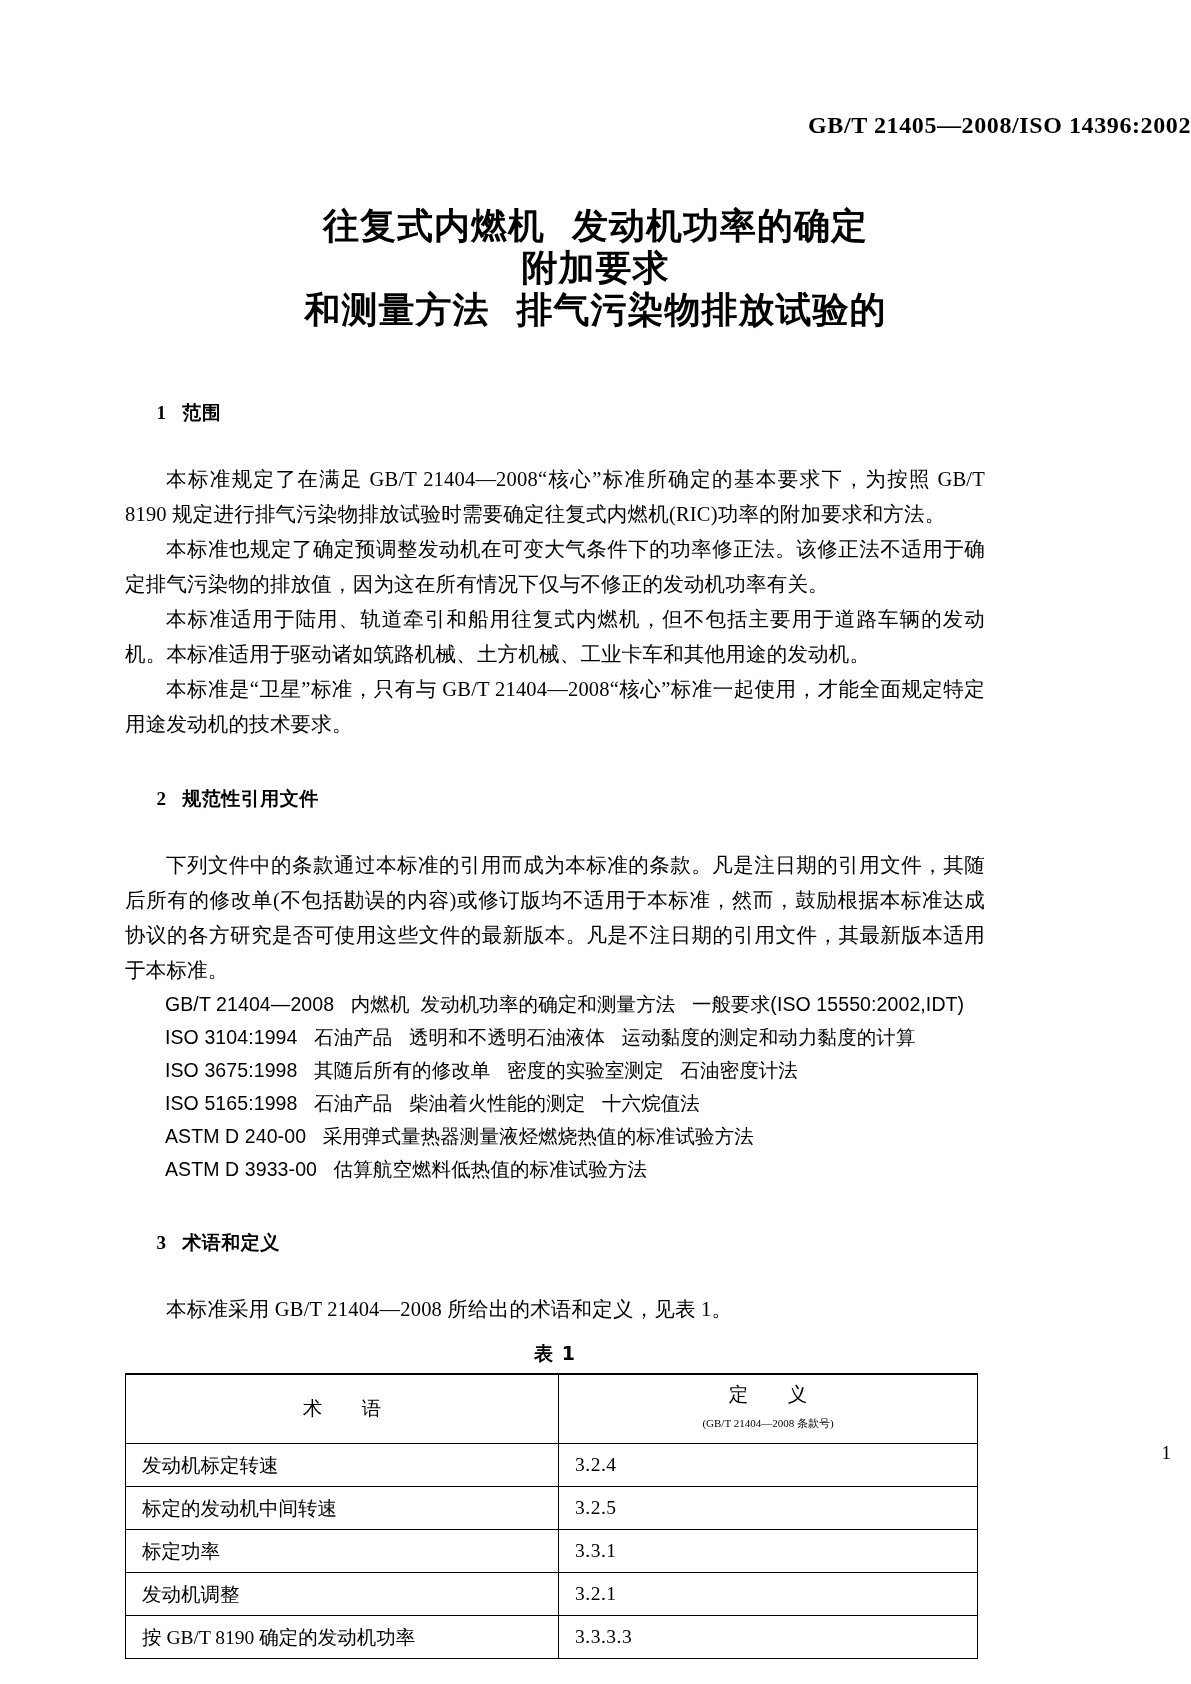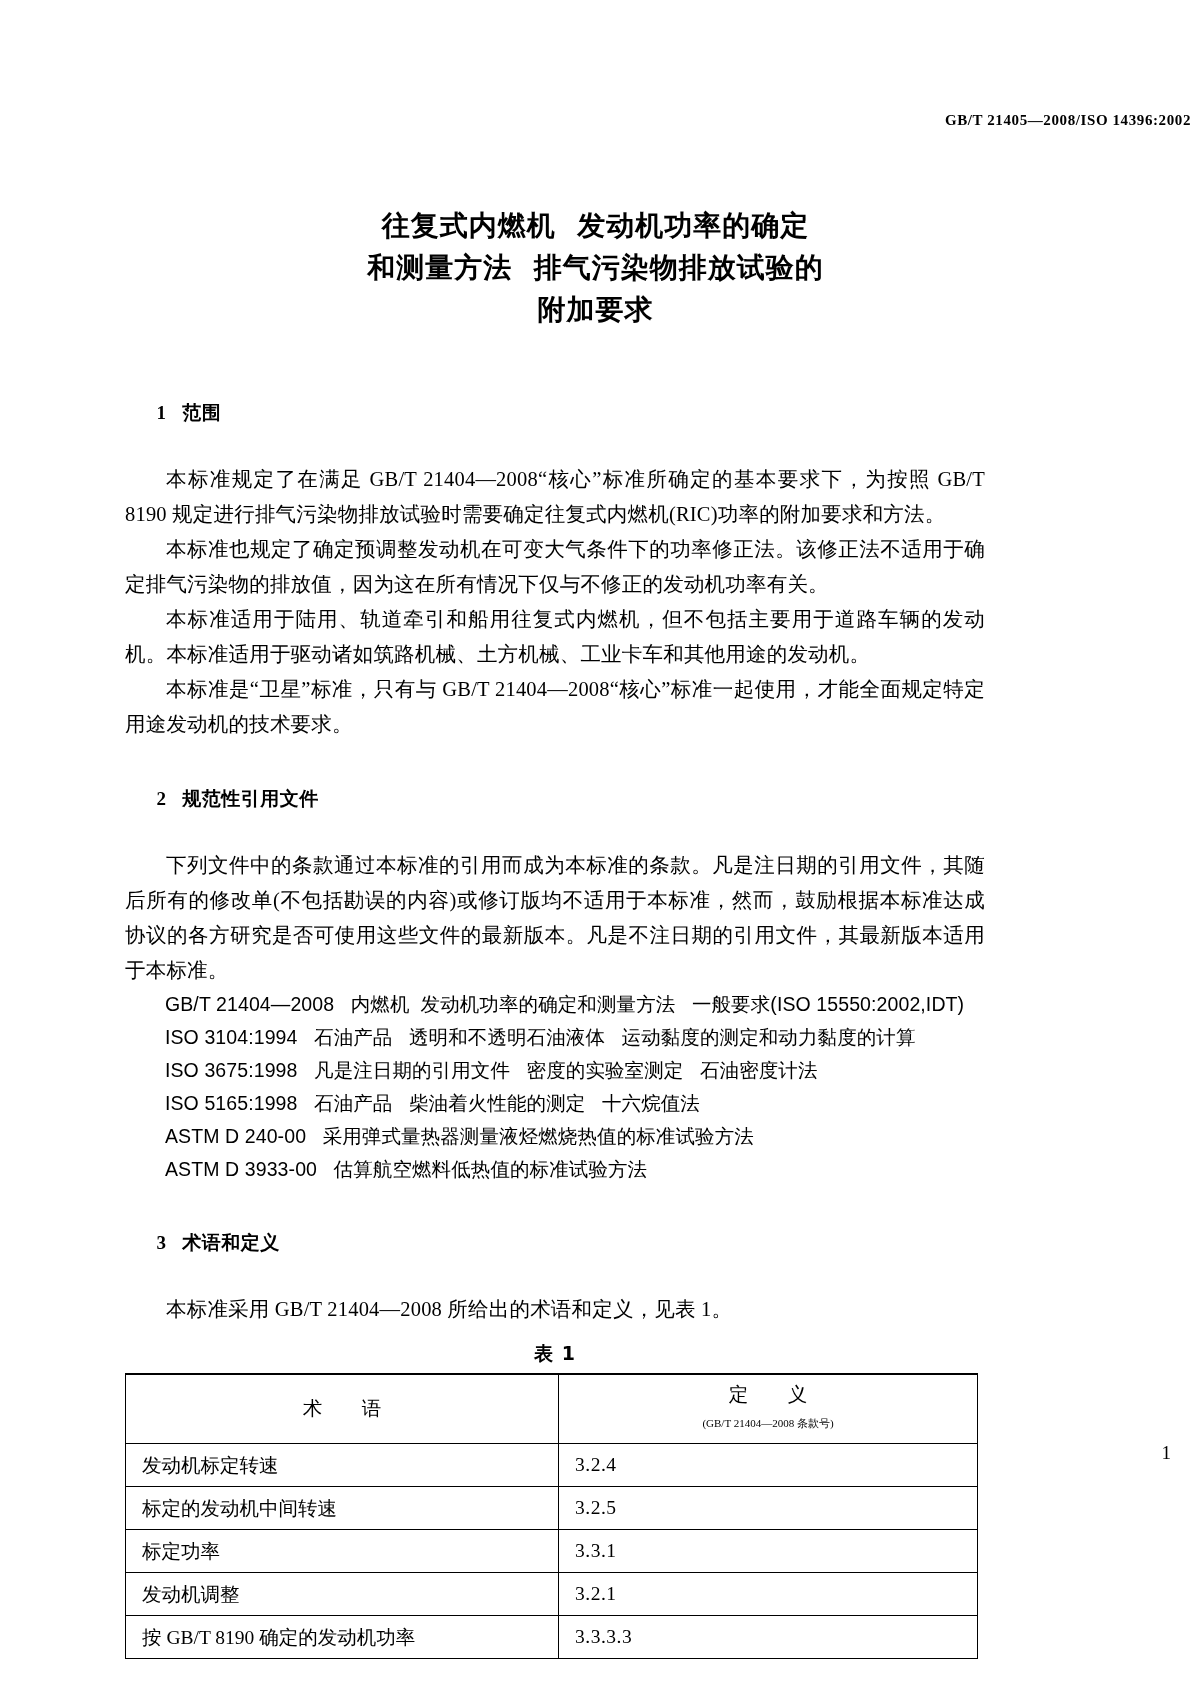--- a/index.html
+++ b/index.html
@@ -28,34 +28,34 @@
 
   
   .page-header {
     position: absolute;
     top: 112px;
     right: 0;
     width: 100%;
     text-align: right;
     font-family: "Liberation Serif", "DejaVu Serif", serif;
     font-weight: bold;
-    font-size: 15px;
+    font-size: 24px;
     letter-spacing: 0.6px;
     white-space: nowrap;
   }
 
   
   .doc-title {
     position: absolute;
     top: 205px;
     width: 100%;
     text-align: center;
     font-family: "DejaVu Sans", "Liberation Sans", sans-serif;
     font-weight: bold;
-    font-size: 28px;
+    font-size: 36px;
     line-height: 42px;
     letter-spacing: 1px;
   }
   .doc-title .tline { display: block; white-space: pre; }
 
   
   .sec-heading {
     font-family: Liberation Serif, serif;
     font-weight: bold;
     font-size: 19px;
@@ -143,22 +143,22 @@
 <body>
 
 <div class="page">
 
   <div class="page-header">
     <span>GB/T 21405—2008/ISO 14396:2002</span>
   </div>
 
   <div class="doc-title">
     <span class="tline">往复式内燃机  发动机功率的确定</span>
+    <span class="tline">附加要求</span>
     <span class="tline">和测量方法  排气污染物排放试验的</span>
-    <span class="tline">附加要求</span>
   </div>
 
   <div class="content" style="top:378px;">
 
     <div class="sec-heading">
       <span class="sec-num">1</span><span>&nbsp;&nbsp;&nbsp;</span><span>范围</span>
     </div>
     <div class="gap-s"></div>
     <p class="para">本标准规定了在满足 GB/T 21404—2008“核心”标准所确定的基本要求下，为按照 GB/T 8190 规定进行排气污染物排放试验时需要确定往复式内燃机(RIC)功率的附加要求和方法。</p>
     <p class="para">本标准也规定了确定预调整发动机在可变大气条件下的功率修正法。该修正法不适用于确定排气污染物的排放值，因为这在所有情况下仅与不修正的发动机功率有关。</p>
@@ -169,21 +169,21 @@
 
     <div class="sec-heading">
       <span class="sec-num">2</span><span>&nbsp;&nbsp;&nbsp;</span><span>规范性引用文件</span>
     </div>
     <div class="gap-s"></div>
     <p class="para">下列文件中的条款通过本标准的引用而成为本标准的条款。凡是注日期的引用文件，其随后所有的修改单(不包括勘误的内容)或修订版均不适用于本标准，然而，鼓励根据本标准达成协议的各方研究是否可使用这些文件的最新版本。凡是不注日期的引用文件，其最新版本适用于本标准。</p>
 
     <div class="ref-list">
       <div class="ref-item">GB/T 21404—2008   内燃机  发动机功率的确定和测量方法   一般要求(ISO 15550:2002,IDT)</div>
       <div class="ref-item">ISO 3104:1994   石油产品   透明和不透明石油液体   运动黏度的测定和动力黏度的计算</div>
-      <div class="ref-item">ISO 3675:1998   凡是注日期的引用文件   密度的实验室测定   石油密度计法</div>
+      <div class="ref-item">ISO 3675:1998   其随后所有的修改单   密度的实验室测定   石油密度计法</div>
       <div class="ref-item">ISO 5165:1998   石油产品   柴油着火性能的测定   十六烷值法</div>
       <div class="ref-item">ASTM D 240-00   采用弹式量热器测量液烃燃烧热值的标准试验方法</div>
       <div class="ref-item">ASTM D 3933-00   估算航空燃料低热值的标准试验方法</div>
     </div>
 
     <div class="gap-m"></div>
 
     <div class="sec-heading">
       <span class="sec-num">3</span><span>&nbsp;&nbsp;&nbsp;</span><span>术语和定义</span>
     </div>

